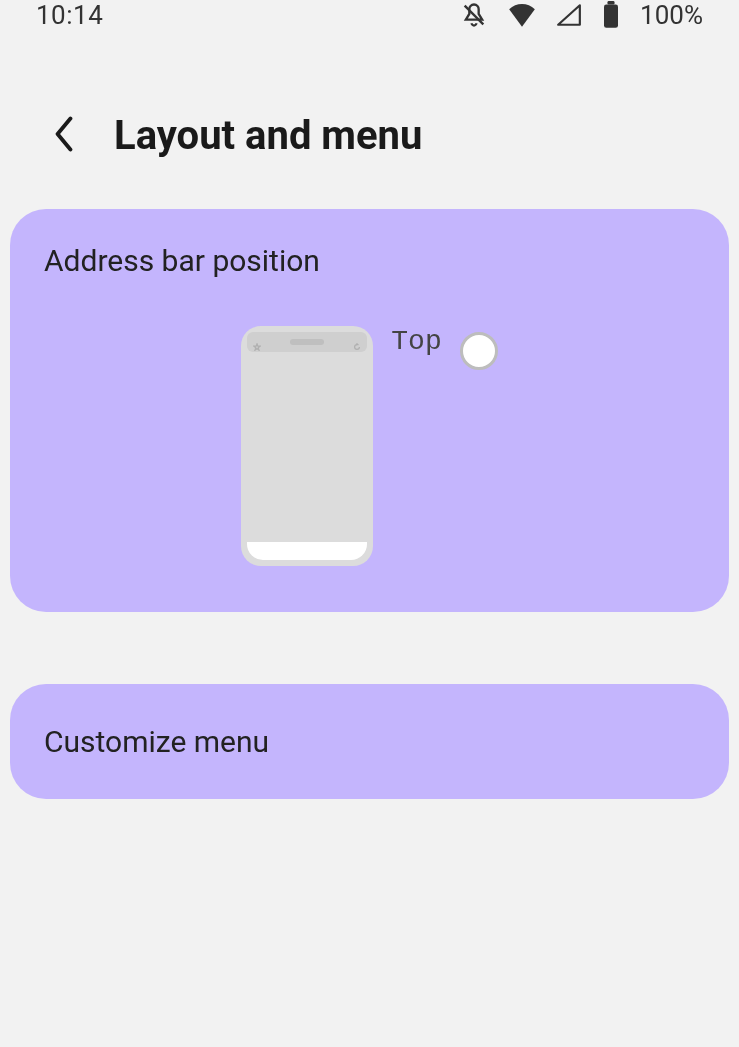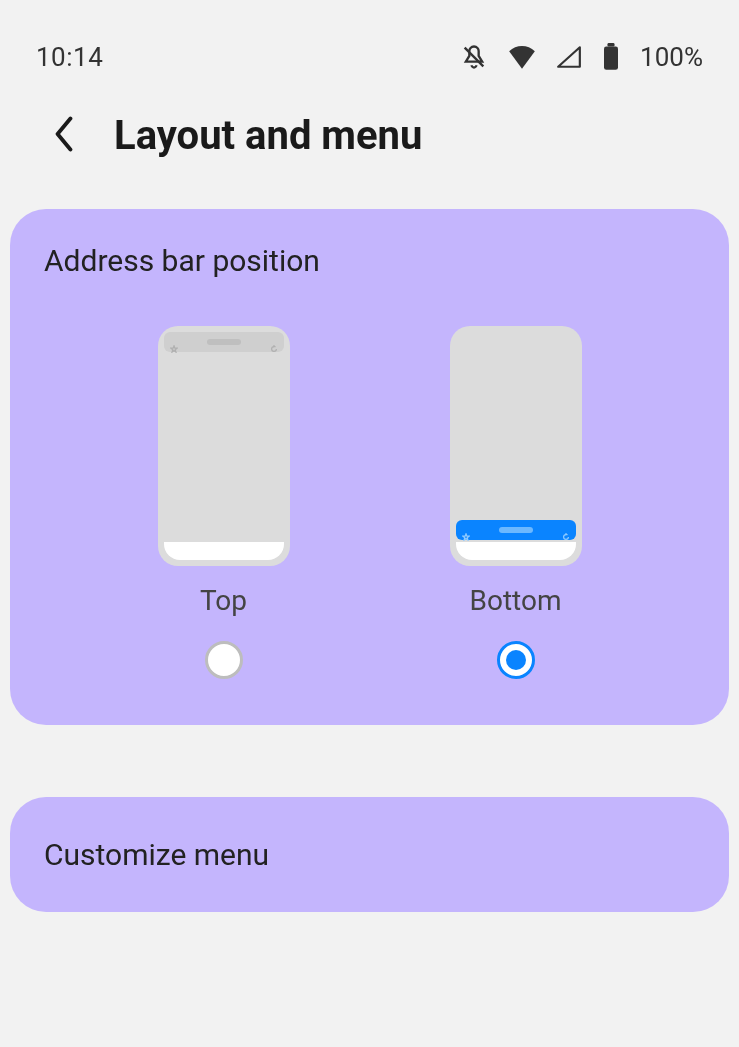--- a/index.html
+++ b/index.html
@@ -8,21 +8,21 @@
     background: #f2f2f2;
     font-family: -apple-system, BlinkMacSystemFont, "Segoe UI", Roboto, sans-serif;
     color: #1a1a1a;
     overflow: hidden;
   }
 
   
   .status-bar {
     height: 72px;
     display: flex;
-    align-items: flex-end;
+    align-items: flex-start;
     justify-content: space-between;
     padding: 0 36px 0 36px;
   }
   .status-time {
     font-size: 26px;
     font-weight: 400;
     color: #333;
     letter-spacing: 0.5px;
   }
   .status-right {
@@ -72,23 +72,22 @@
 
   
   .options-row {
     display: flex;
     justify-content: center;
     gap: 160px;
     padding: 36px 20px 46px 20px;
   }
   .option {
     display: flex;
-    flex-direction: column;
-    align-items: center;
     gap: 18px;
+    font-family: Liberation Mono, monospace;
   }
 
   
   .phone {
     width: 132px;
     height: 240px;
     background: #dcdcdc;
     border-radius: 20px;
     position: relative;
     overflow: hidden;
@@ -223,42 +222,19 @@
                 <polyline points="5,0 5,2 7,2"></polyline>
               </svg>
           </span>
         </div>
         <div class="bottom-strip"></div>
       </div>
       <div class="option-label">Top</div>
       <div class="radio radio-unselected"></div>
     </div>
 
-    <div class="option">
-      <div class="phone phone-bottom">
-        <div class="addr-bar">
-          <span class="icon-dot">
-            <svg width="8" height="8" viewBox="0 0 10 10" fill="none" stroke="currentColor" stroke-width="1.5">
-                <polygon points="5,1 6,4 9,4 6.5,6 7.5,9 5,7 2.5,9 3.5,6 1,4 4,4"></polygon>
-              </svg>
-          </span>
-          <span class="pill" style="width:34px"></span>
-          <span class="icon-dot">
-            <svg width="8" height="8" viewBox="0 0 10 10" fill="none" stroke="currentColor" stroke-width="1.5">
-                <path d="M8 5 A3 3 0 1 1 5 2"></path>
-                <polyline points="5,0 5,2 7,2"></polyline>
-              </svg>
-          </span>
-        </div>
-        <div class="bottom-strip"></div>
-      </div>
-      <div class="option-label">Bottom</div>
-      <div class="radio radio-selected">
-        <div class="dot"></div>
-      </div>
-    </div>
 
   </div>
 </div>
 
 <div class="card">
   <div class="menu-item">Customize menu</div>
 </div>
 
 </body></html>

